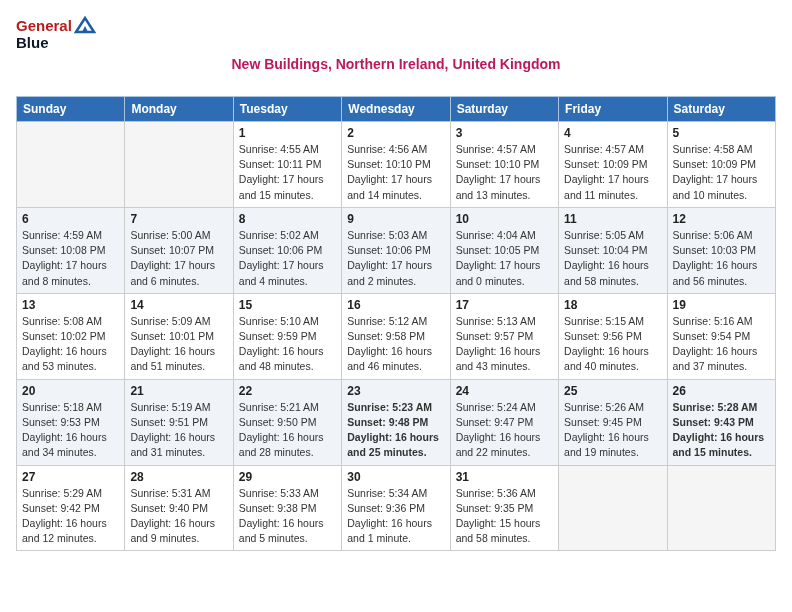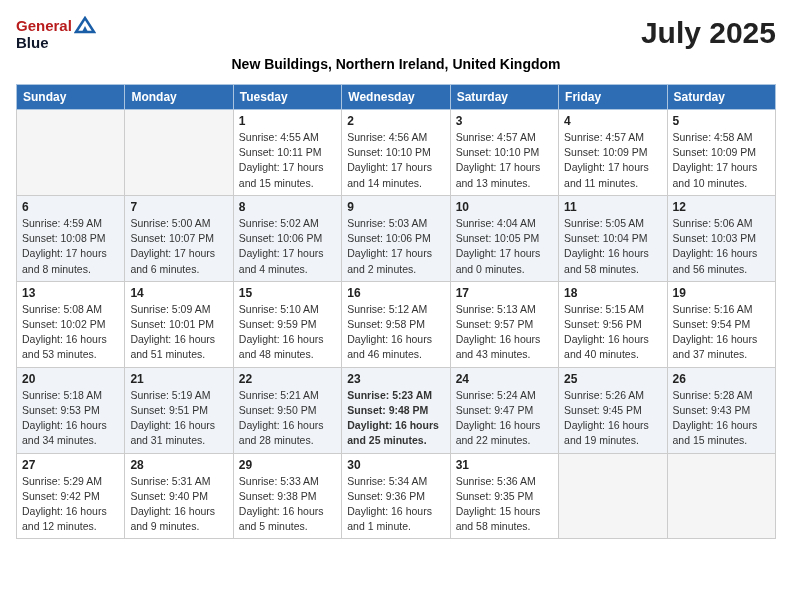--- a/index.html
+++ b/index.html
@@ -40,23 +40,23 @@
       text-align: right;
     }
     .title-month {
       font-size: 30px;
       font-weight: bold;
       color: #222;
     }
     .title-location {
       font-size: 14px;
       font-weight: bold;
-      color: #000000;
+      color: #be185d;
       text-align: center;
-      margin-bottom: 12px;
+      margin-bottom: 24px;
     }
     .calendar {
       width: 100%;
       border-collapse: collapse;
       font-size: 11px;
     }
     .calendar th {
       background-color: #2e6db4;
       color: #fff;
       text-align: left;
@@ -102,23 +102,20 @@
       <div style="display:flex;align-items:center;">
         <span class="logo-text-general">General</span>
         <svg class="logo-icon" viewBox="0 0 22 18">
           <polygon points="2,16 11,2 20,16" fill="none" stroke="#1a5ea8" stroke-width="2.5"></polygon>
           <polygon points="8,16 14,16 11,10" fill="#1a5ea8"></polygon>
         </svg>
       </div>
       <span class="logo-text-blue">Blue</span>
     </div>
   </div>
-  <div class="title-area">
-    <div class="title-month">July 2025</div>
-  </div>
 </div>
 
 <div class="title-location">New Buildings, Northern Ireland, United Kingdom</div>
 
 <table class="calendar">
   <thead>
     <tr>
     <th>Sunday</th>
         <th>Monday</th>
         <th>Tuesday</th>
@@ -308,21 +305,21 @@
         </td>
         <td>
           <span class="day-number">25</span>
           <div class="day-detail" style="white-space: pre-line;">Sunrise: 5:26 AM
 Sunset: 9:45 PM
 Daylight: 16 hours
 and 19 minutes.</div>
         </td>
         <td>
           <span class="day-number">26</span>
-          <div class="day-detail" style="white-space: pre-line;">Sunrise: 5:28 AM
+          <div class="day-detail" style="white-space: pre-line; font-weight: bold;">Sunrise: 5:28 AM
 Sunset: 9:43 PM
 Daylight: 16 hours
 and 15 minutes.</div>
         </td>
       </tr>
       <tr>
         <td>
           <span class="day-number">27</span>
           <div class="day-detail" style="white-space: pre-line;">Sunrise: 5:29 AM
 Sunset: 9:42 PM

